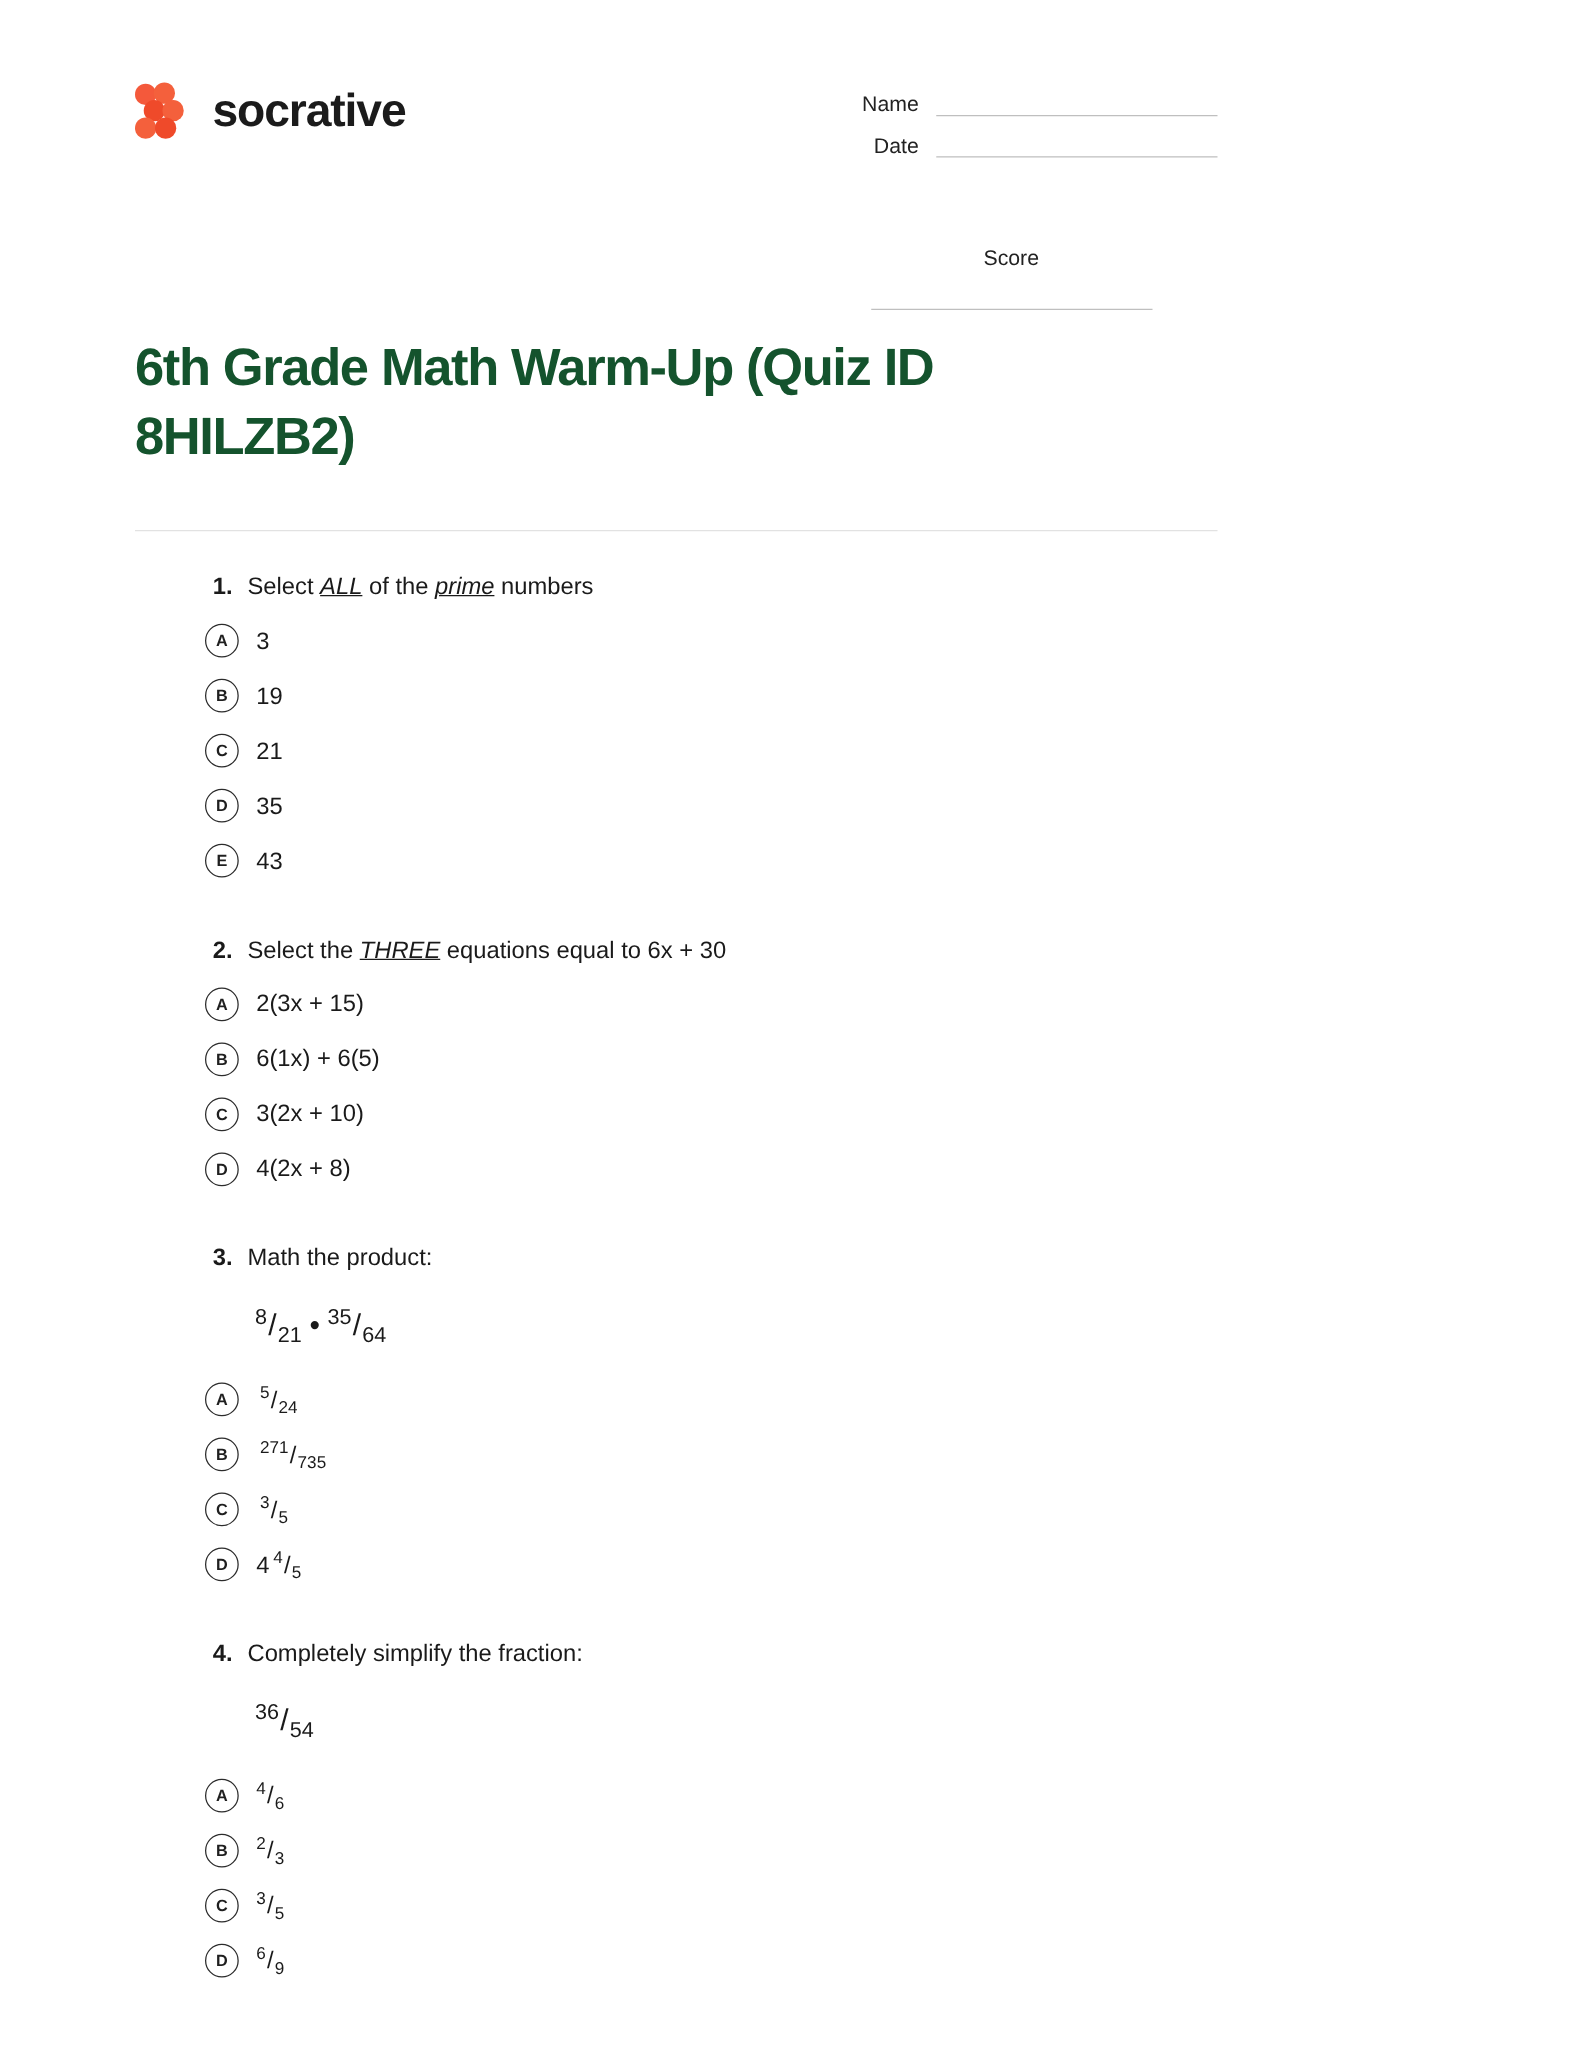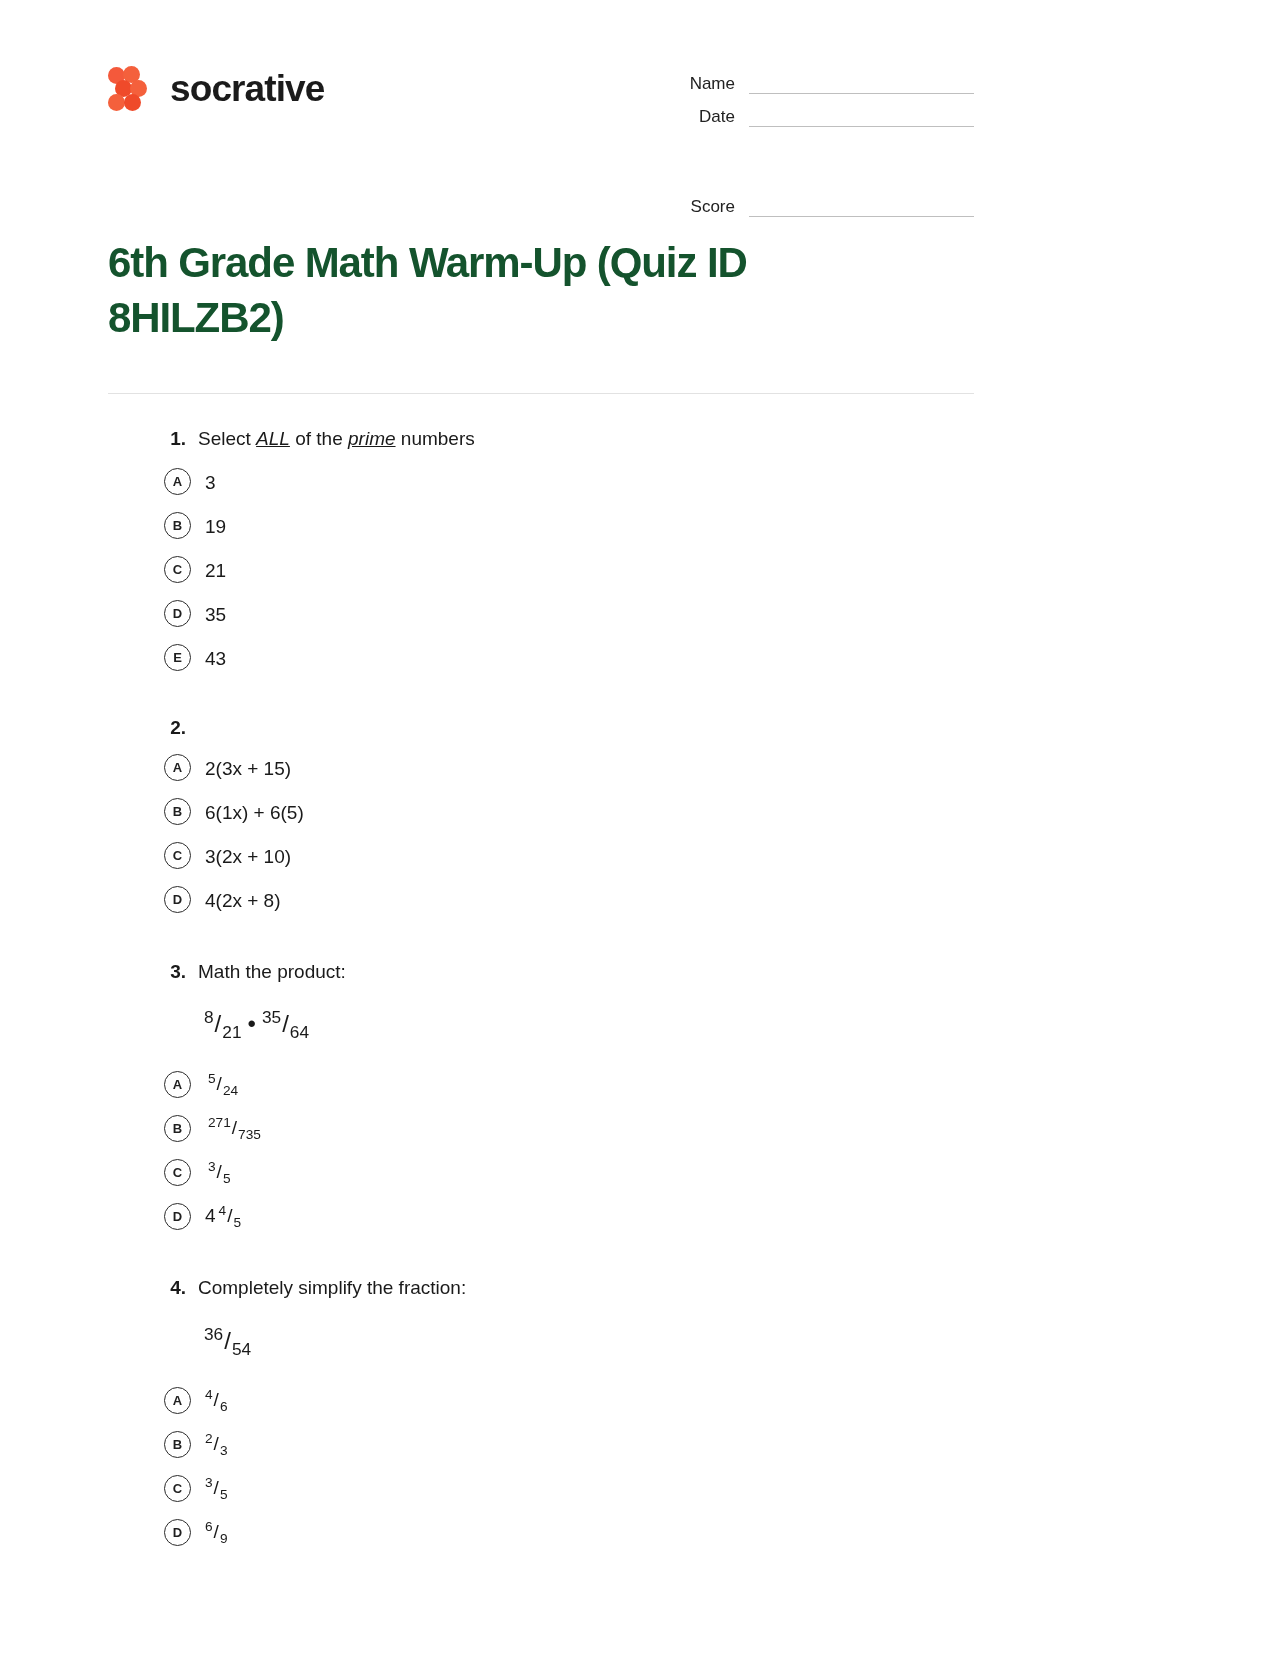--- a/index.html
+++ b/index.html
@@ -58,36 +58,36 @@
     letter-spacing: -0.9px;
     color: #1b1b1b;
   }
 
   .meta {
     width: 330px;
     padding-top: 22px;
   }
   .meta-row {
     display: flex;
-    align-items: flex-end;
+    align-items: center;
     justify-content: flex-end;
     gap: 14px;
     margin-bottom: 13px;
   }
   .meta-label {
     font-size: 17px;
     color: #222;
     white-space: nowrap;
   }
   .meta-line {
     width: 225px;
     border-bottom: 1px solid #bfbfbf;
     height: 17px;
   }
-  .meta-row.score { margin-top: 70px; }
+  .meta-row.score { margin-top: 70px; flex-direction: column; }
 
   
   .title-wrap {
     margin-top: 6px;
   }
   .doc-title {
     font-size: 42px;
     font-weight: bold;
     letter-spacing: -1.1px;
     line-height: 1.30;
@@ -233,20 +233,21 @@
         <div class="option">
           <div class="bubble">E</div>
           <div class="opt-text">43</div>
         </div>
       </div>
     </div>
 
     <div class="question">
       <div class="q-head">
         <div class="q-num">2.</div>
+        <div class="q-text"><span>Select the </span><b>THREE</b><span> equations equal to 6x + 30</span></div>
       </div>
       <div class="options">
         <div class="option">
           <div class="bubble">A</div>
           <div class="opt-text">2(3x + 15)</div>
         </div>
         <div class="option">
           <div class="bubble">B</div>
           <div class="opt-text">6(1x) + 6(5)</div>
         </div>

